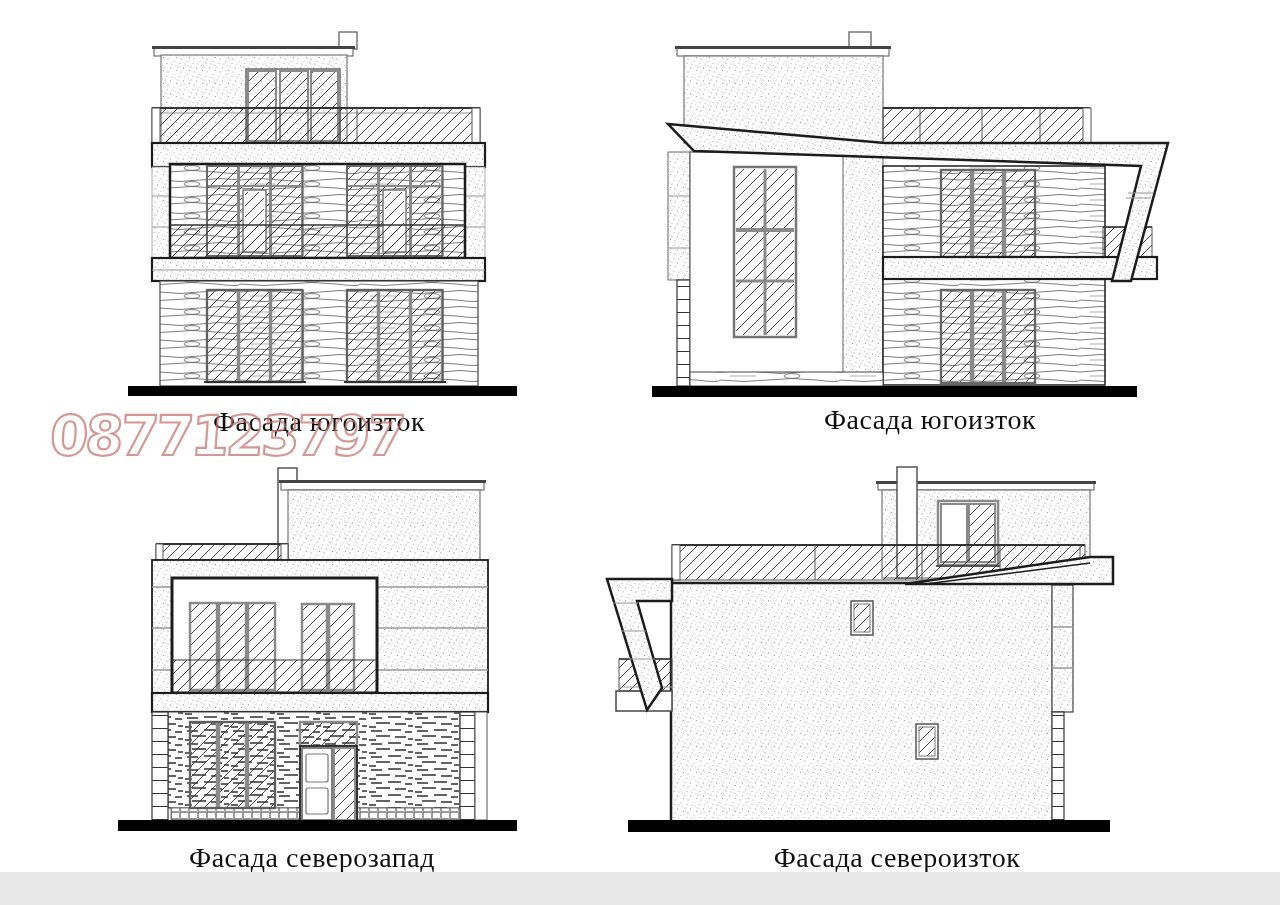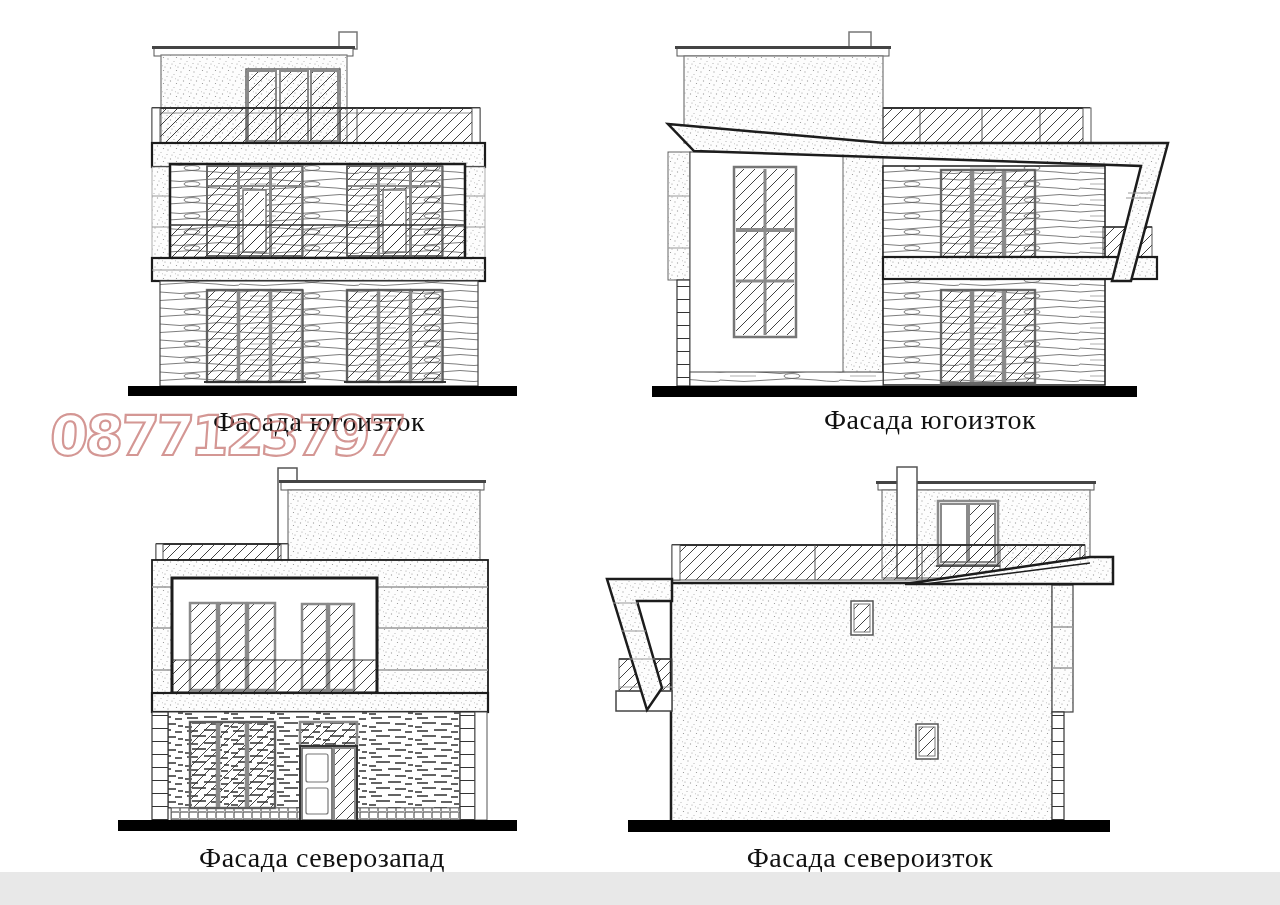--- a/index.html
+++ b/index.html
@@ -293,18 +293,18 @@
     <g>
       <path d="M905,584 L1090,557 L1113,557 L1113,584 Z" fill="url(#pat-stipple)" stroke="#1c1c1c" stroke-width="2.5"></path>
       <path d="M925,584 L1090,563" stroke="#1c1c1c" stroke-width="1.5" fill="none"></path>
     </g>
     <rect x="628" y="820" width="482" height="12" fill="#000"></rect>
   </g>
 </svg>
 
   <div class="caption" style="left:319px; top:406px;">Фасада югоизток</div>
   <div class="caption" style="left:930px; top:404px;">Фасада югоизток</div>
-  <div class="caption" style="left:322px; top:842px;">Фасада северозапад</div>
-  <div class="caption" style="left:870px; top:842px;">Фасада североизток</div>
+  <div class="caption" style="left:312px; top:842px;">Фасада северозапад</div>
+  <div class="caption" style="left:897px; top:842px;">Фасада североизток</div>
 
   <div id="watermark">0877123797</div>
 
 </div>
 
 </body></html>

